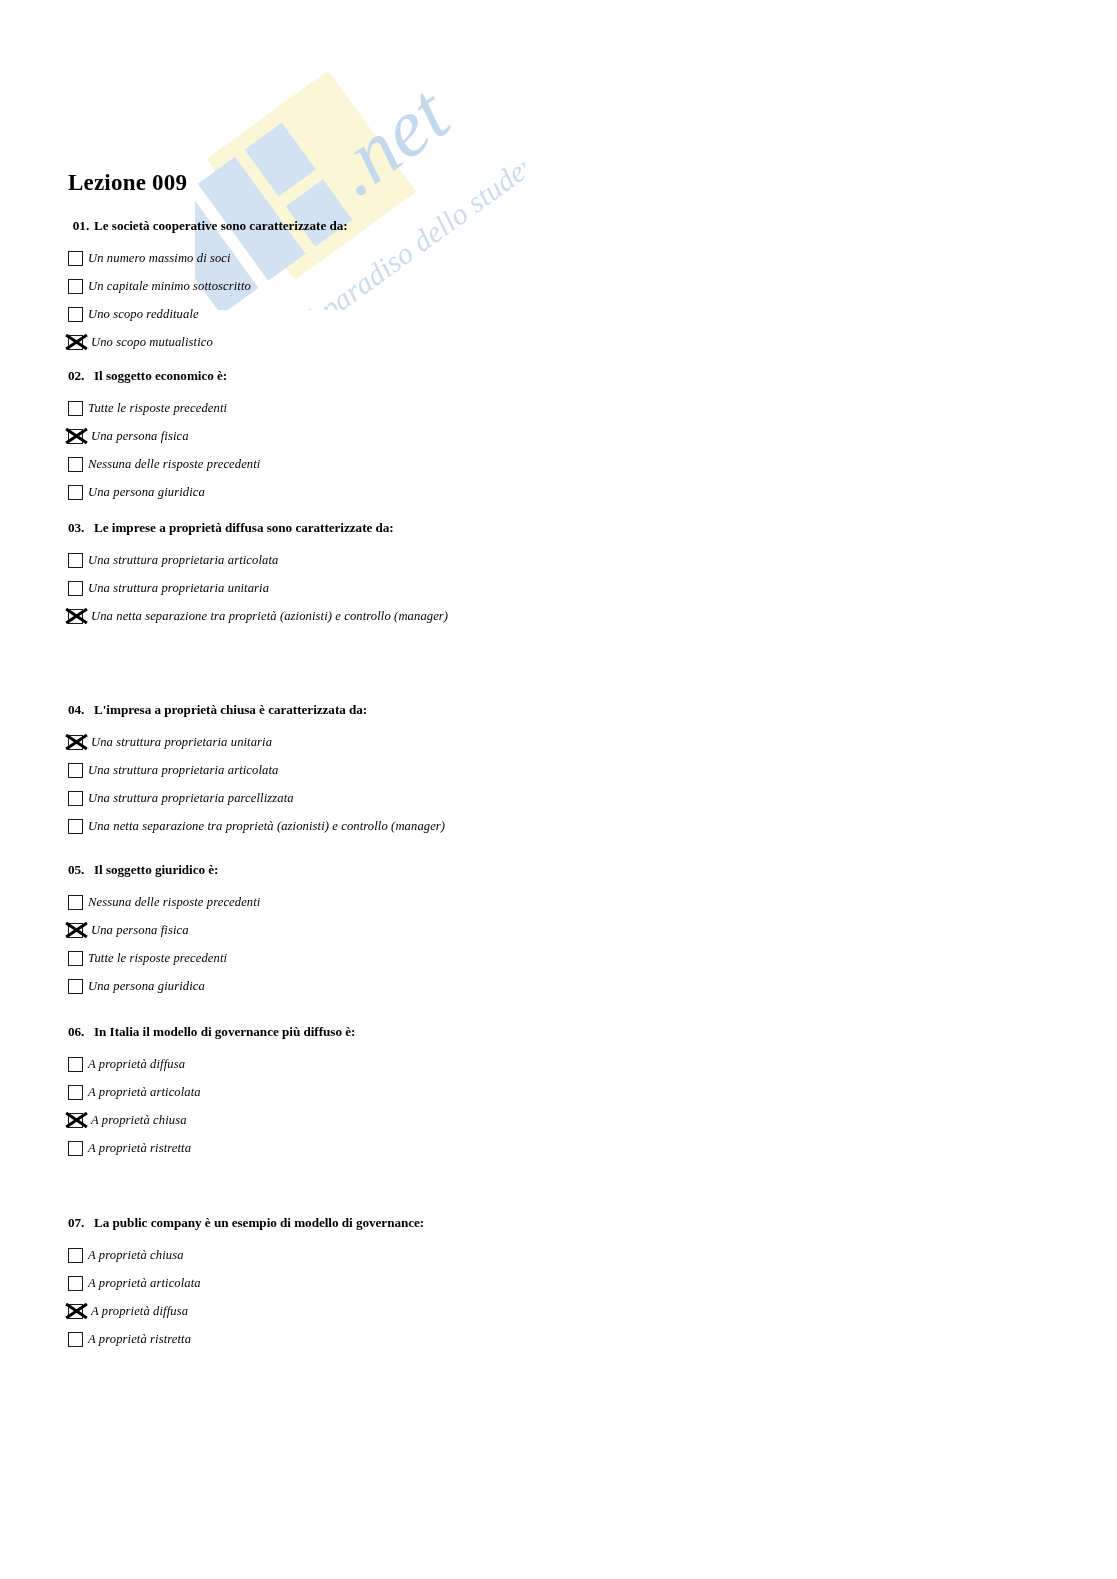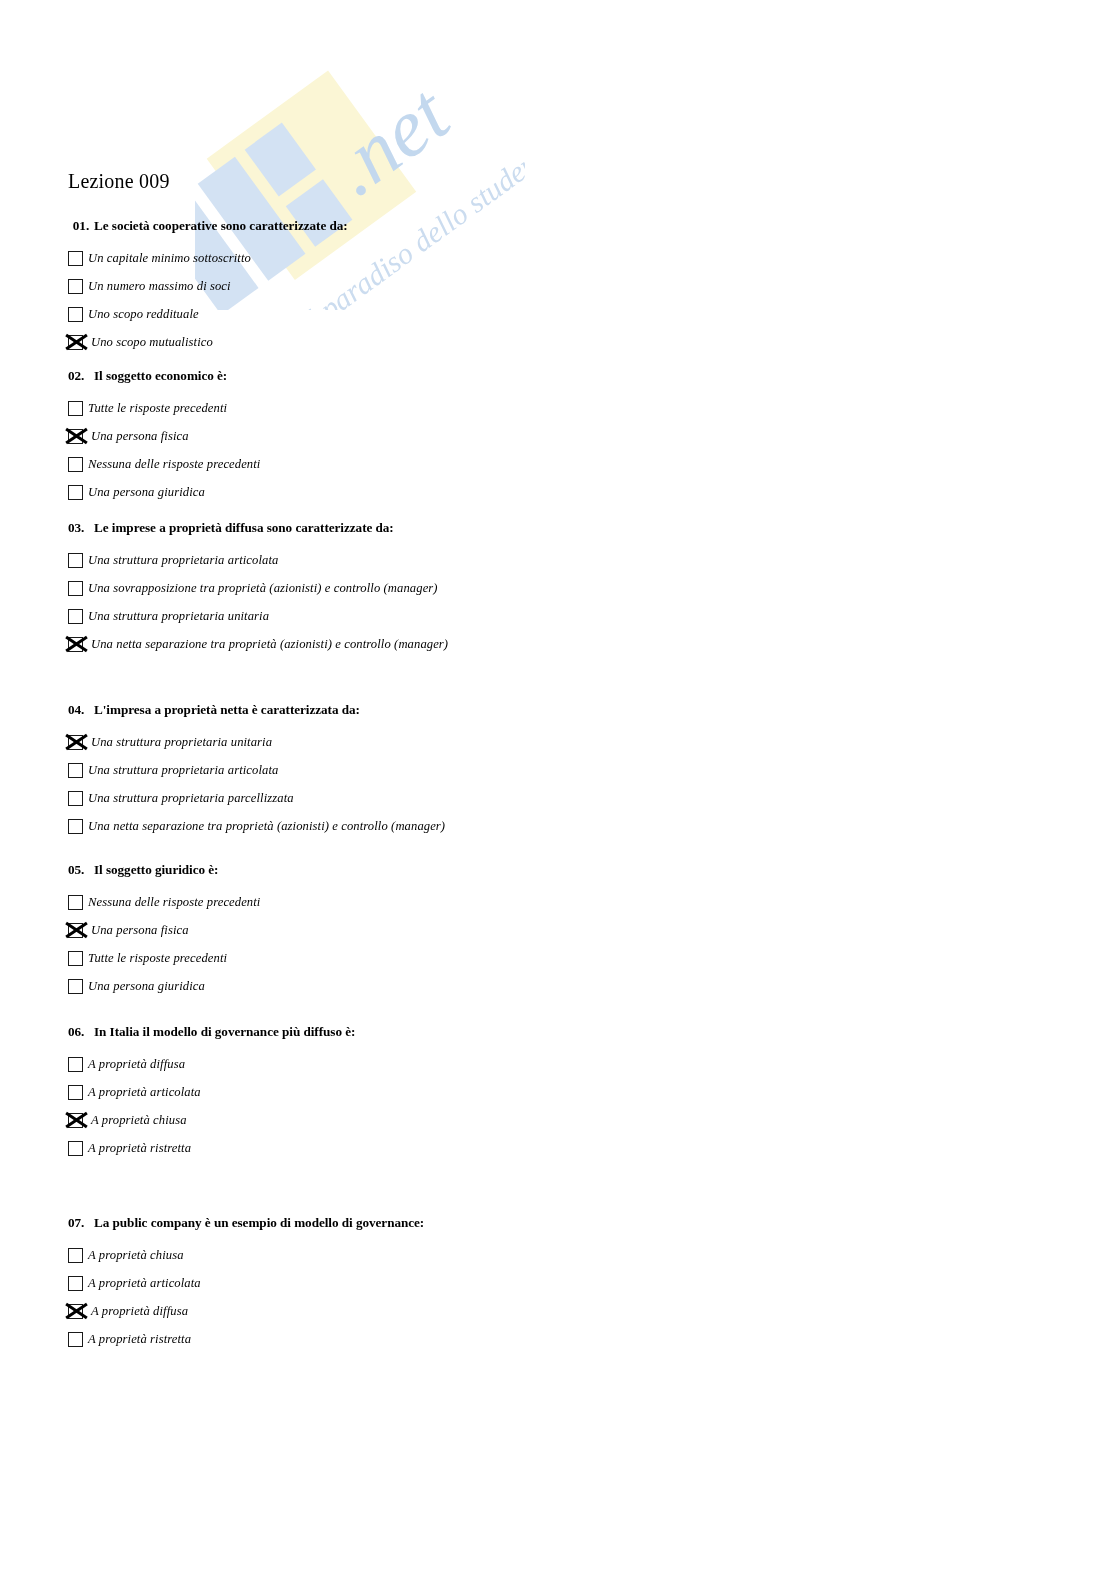--- a/index.html
+++ b/index.html
@@ -36,22 +36,22 @@
     position: absolute;
     left: 0; top: 0;
     width: 100%;
     z-index: 2;
   }
 
   .doc-title {
     position: absolute;
     left: 68px;
     top: 170px;
-    font-size: 20px;
-    font-weight: normal;
+    font-size: 23px;
+    font-weight: bold;
     letter-spacing: 0.2px;
     font-family: "Liberation Serif", serif;
   }
 
   .qblock { position: absolute; left: 68px; }
 
   .qheading {
     font-size: 13.2px;
     font-weight: bold;
     font-family: "Liberation Serif", serif;
@@ -127,25 +127,25 @@
     </svg>
   </div>
 
   <div id="content">
     <div class="doc-title">Lezione 009</div>
 
   <div class="qblock" style="top: 218px; text-align: center;">
         <div class="qheading"><span class="qnum">01.</span><span>Le società cooperative sono caratterizzate da:</span></div>
         <div class="option">
           <span class="box"></span>
+          <span class="otext">Un numero massimo di soci</span>
+        </div>
+        <div class="option">
+          <span class="box"></span>
           <span class="otext">Un capitale minimo sottoscritto</span>
-        </div>
-        <div class="option">
-          <span class="box"></span>
-          <span class="otext">Un numero massimo di soci</span>
         </div>
         <div class="option">
           <span class="box"></span>
           <span class="otext">Uno scopo reddituale</span>
         </div>
         <div class="option checked">
           <span class="box checked"></span>
           <span class="otext">Uno scopo mutualistico</span>
         </div>
       </div>
@@ -169,33 +169,29 @@
         </div>
       </div>
       <div class="qblock" style="top: 520px;">
         <div class="qheading"><span class="qnum">03.</span><span>Le imprese a proprietà diffusa sono caratterizzate da:</span></div>
         <div class="option">
           <span class="box"></span>
           <span class="otext">Una struttura proprietaria articolata</span>
         </div>
         <div class="option">
           <span class="box"></span>
-          <span class="otext">Una sovrapposizione tra proprietà (azionisti) e controllo (manager)</span>
-        </div>
-        <div class="option">
-          <span class="box"></span>
           <span class="otext">Una struttura proprietaria unitaria</span>
         </div>
         <div class="option checked">
           <span class="box checked"></span>
           <span class="otext">Una netta separazione tra proprietà (azionisti) e controllo (manager)</span>
         </div>
       </div>
       <div class="qblock" style="top: 702px;">
-        <div class="qheading"><span class="qnum">04.</span><span>L'impresa a proprietà netta è caratterizzata da:</span></div>
+        <div class="qheading"><span class="qnum">04.</span><span>L'impresa a proprietà chiusa è caratterizzata da:</span></div>
         <div class="option checked">
           <span class="box checked"></span>
           <span class="otext">Una struttura proprietaria unitaria</span>
         </div>
         <div class="option">
           <span class="box"></span>
           <span class="otext">Una struttura proprietaria articolata</span>
         </div>
         <div class="option">
           <span class="box"></span>

